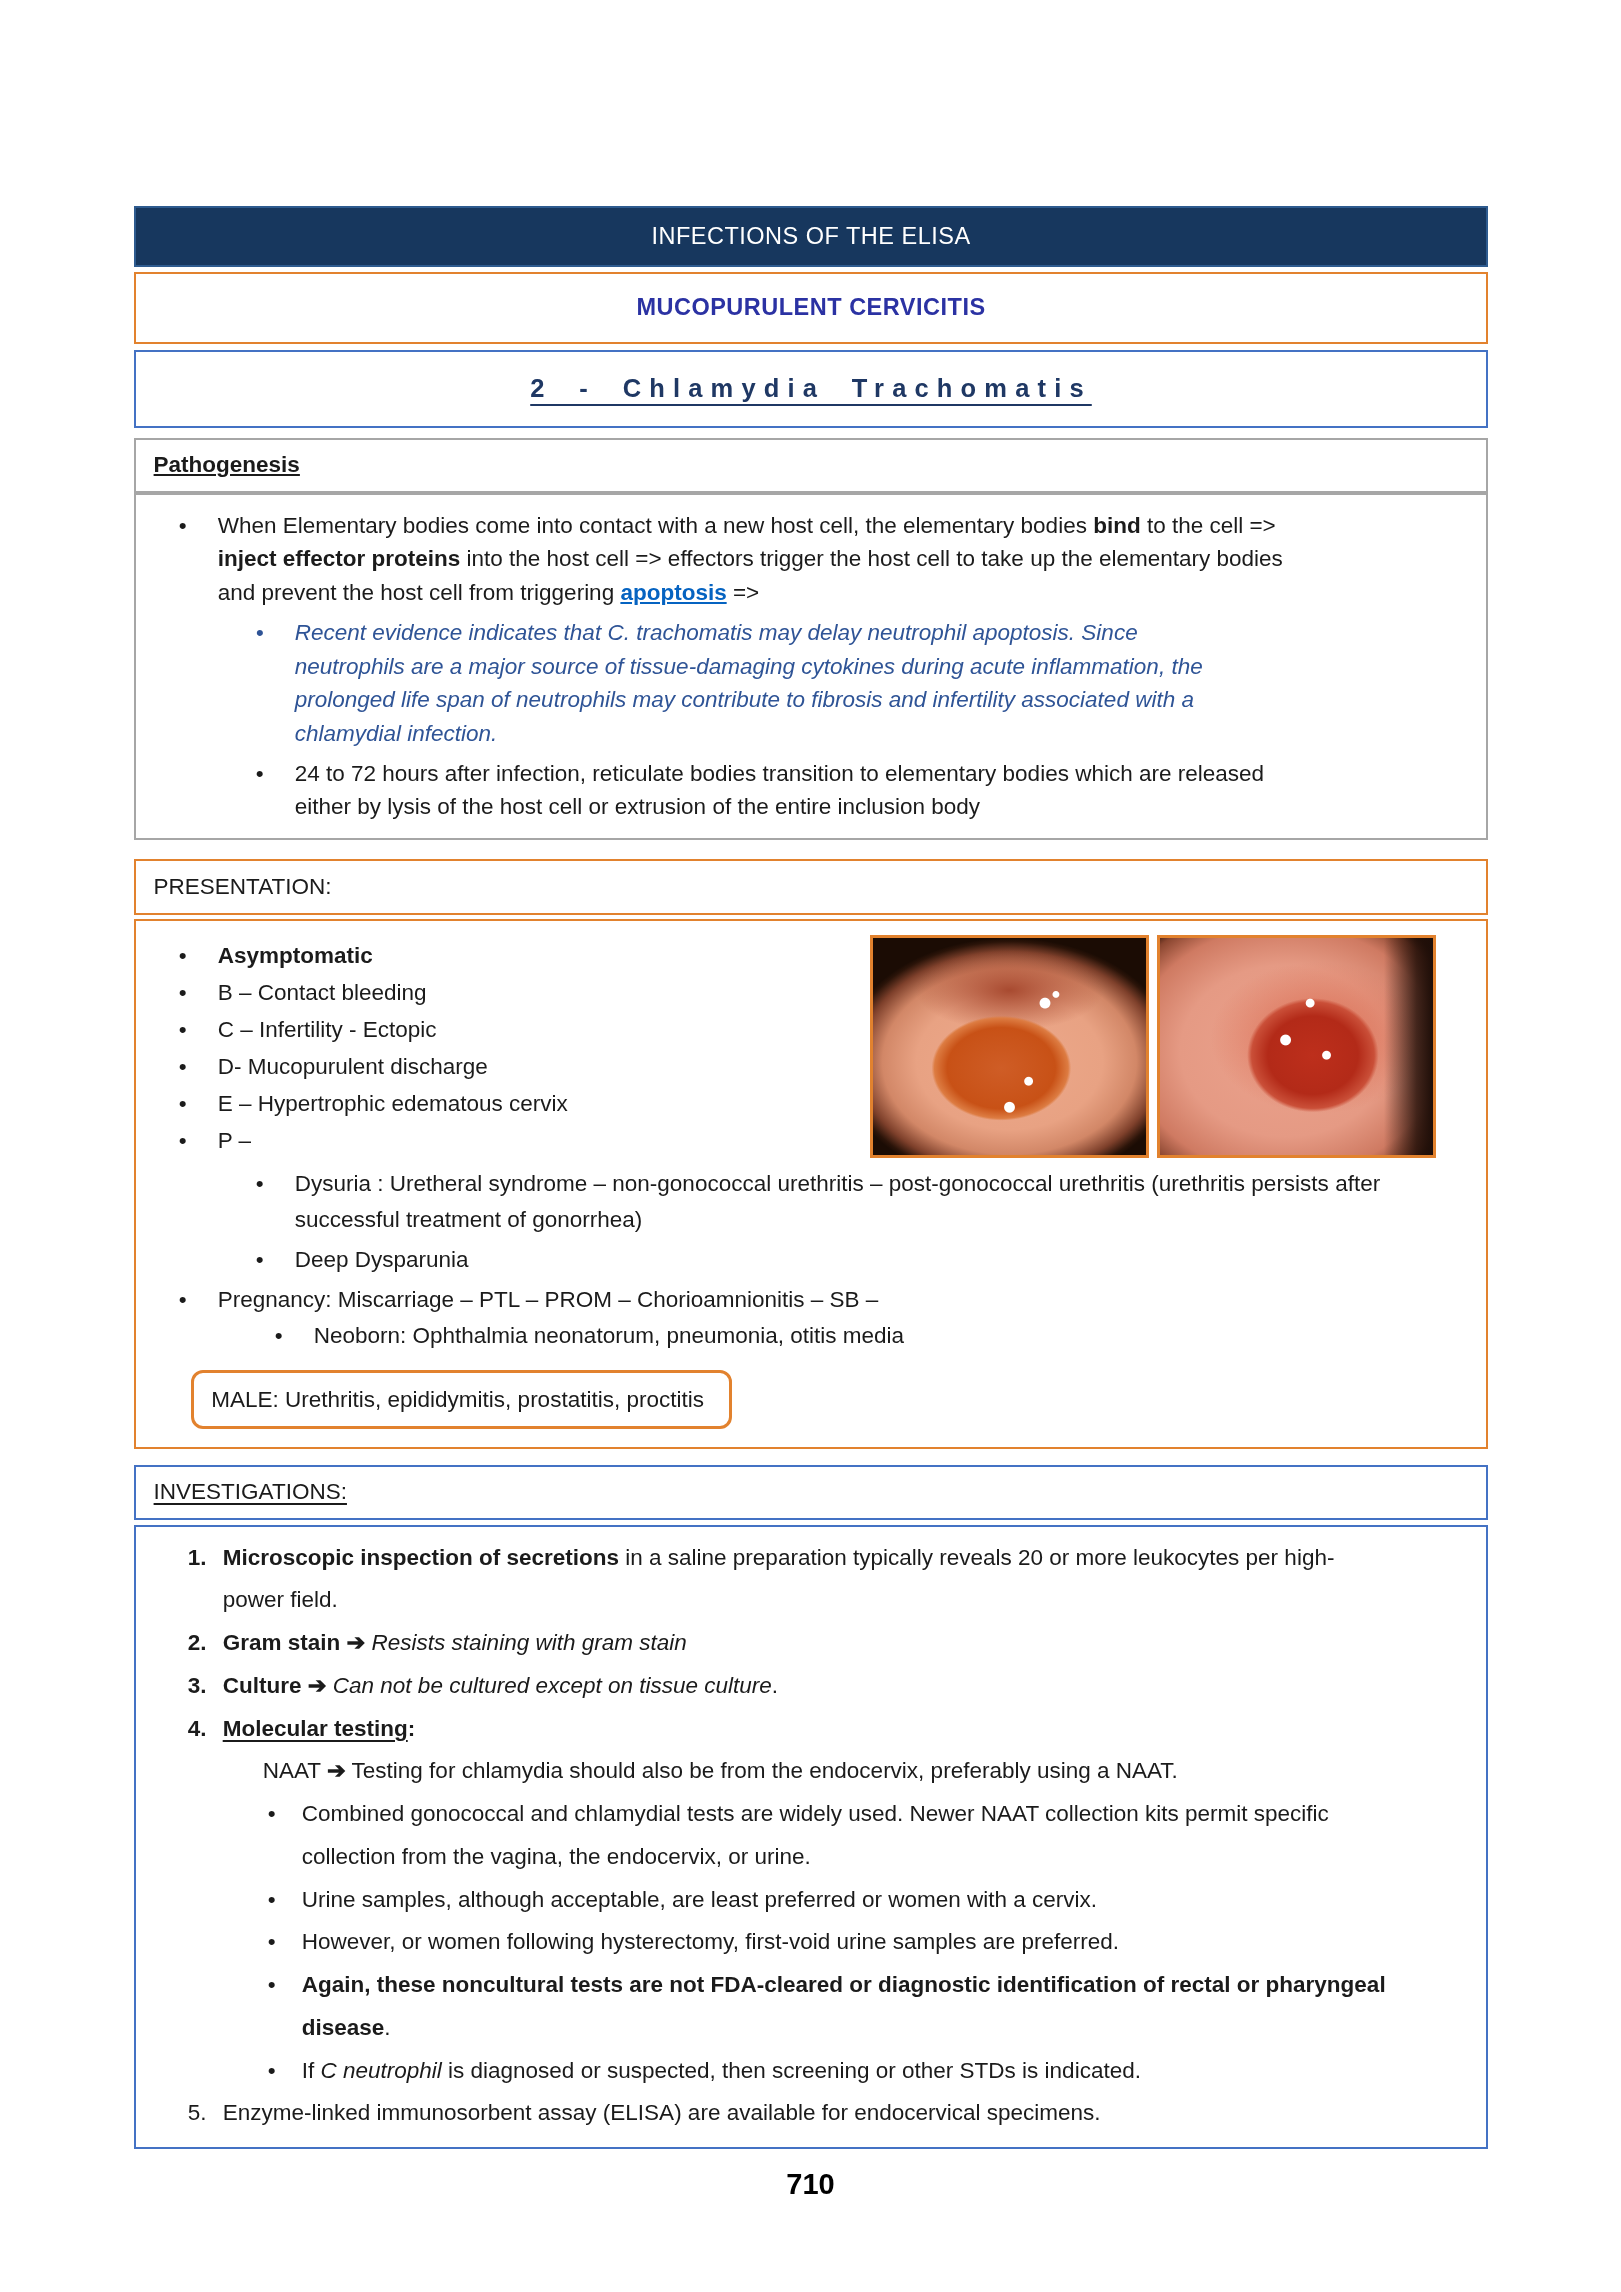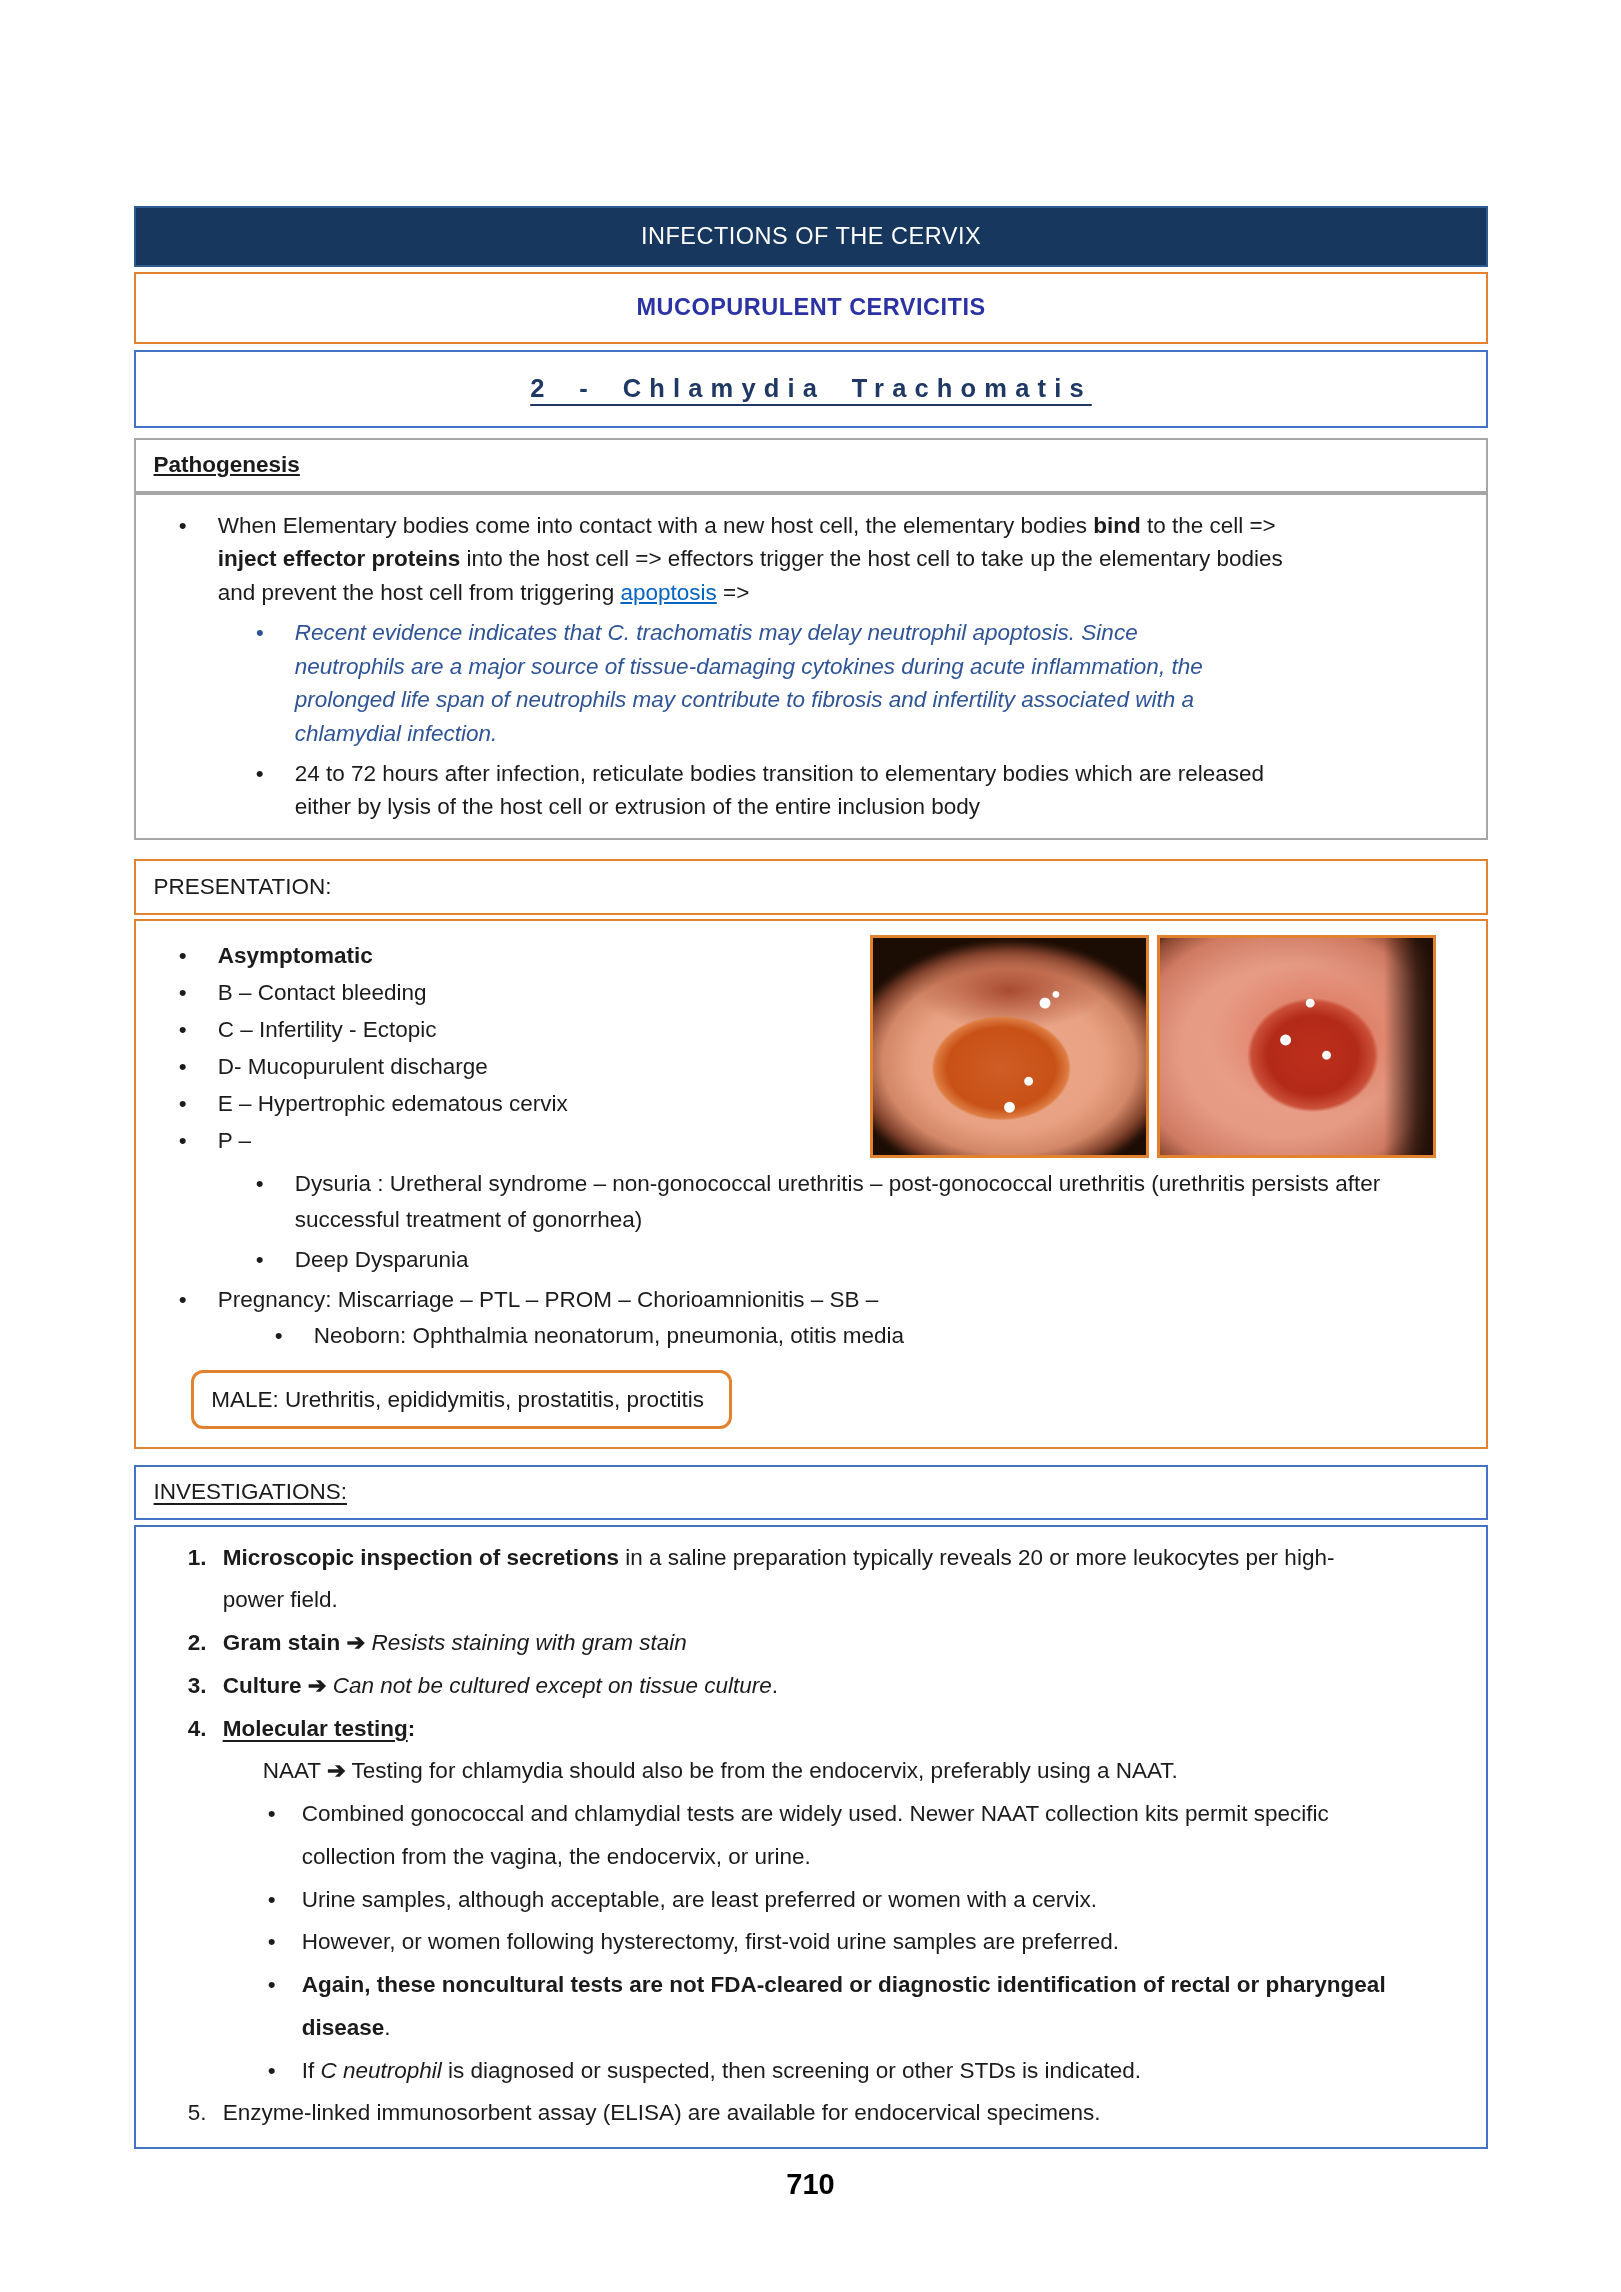--- a/index.html
+++ b/index.html
@@ -54,21 +54,21 @@
   .w1090 { max-width:1068px; }
   .w930  { max-width:941px; }
   .w1000 { max-width:990px; }
   .w1120 { max-width:1103px; }
   .w1130 { max-width:1112px; }
   .mt6 { margin-top:5.9px; }
   .mt4 { margin-top:3.9px; }
   .b { font-weight:bold; }
   .i { font-style:italic; }
   .u { text-decoration:underline; text-underline-offset:3.9px; }
-  .link { color:#0563C1; text-decoration:underline; cursor:pointer; }
+  .link { color:#0563C1; text-decoration:underline; cursor:pointer;font-weight:bold; }
   .note { color:#2F5496; font-style:italic; }
   .bold { font-weight:bold; }
 
   
   .pres-top { display:flex; justify-content:space-between; margin-bottom:5.9px; }
   .pres-list { flex:1; padding-top:3.9px; }
   .pres-list .row { margin-bottom:1px; }
   .pres-photos { flex:none; display:flex; gap:8.8px; margin-right:36px; }
   .photo { width:279px; height:223px; border:3.9px solid #E2822E; }
   .photo1 {
@@ -108,21 +108,21 @@
     position:absolute; top:2168px; left:0; width:100%;
     text-align:center; font-size:29px; font-weight:bold; color:#000;
   }
 </style>
 </head>
 <body>
 
 <div class="content">
 
   <div class="banner">
-    <span>INFECTIONS OF THE CERVIX</span>
+    <span>INFECTIONS OF THE ELISA</span>
   </div>
 
   <div class="subtitle-box">
     <span>MUCOPURULENT CERVICITIS</span>
   </div>
 
   <div class="topic-box">
     <span>2 - Chlamydia Trachomatis</span>
   </div>
 

